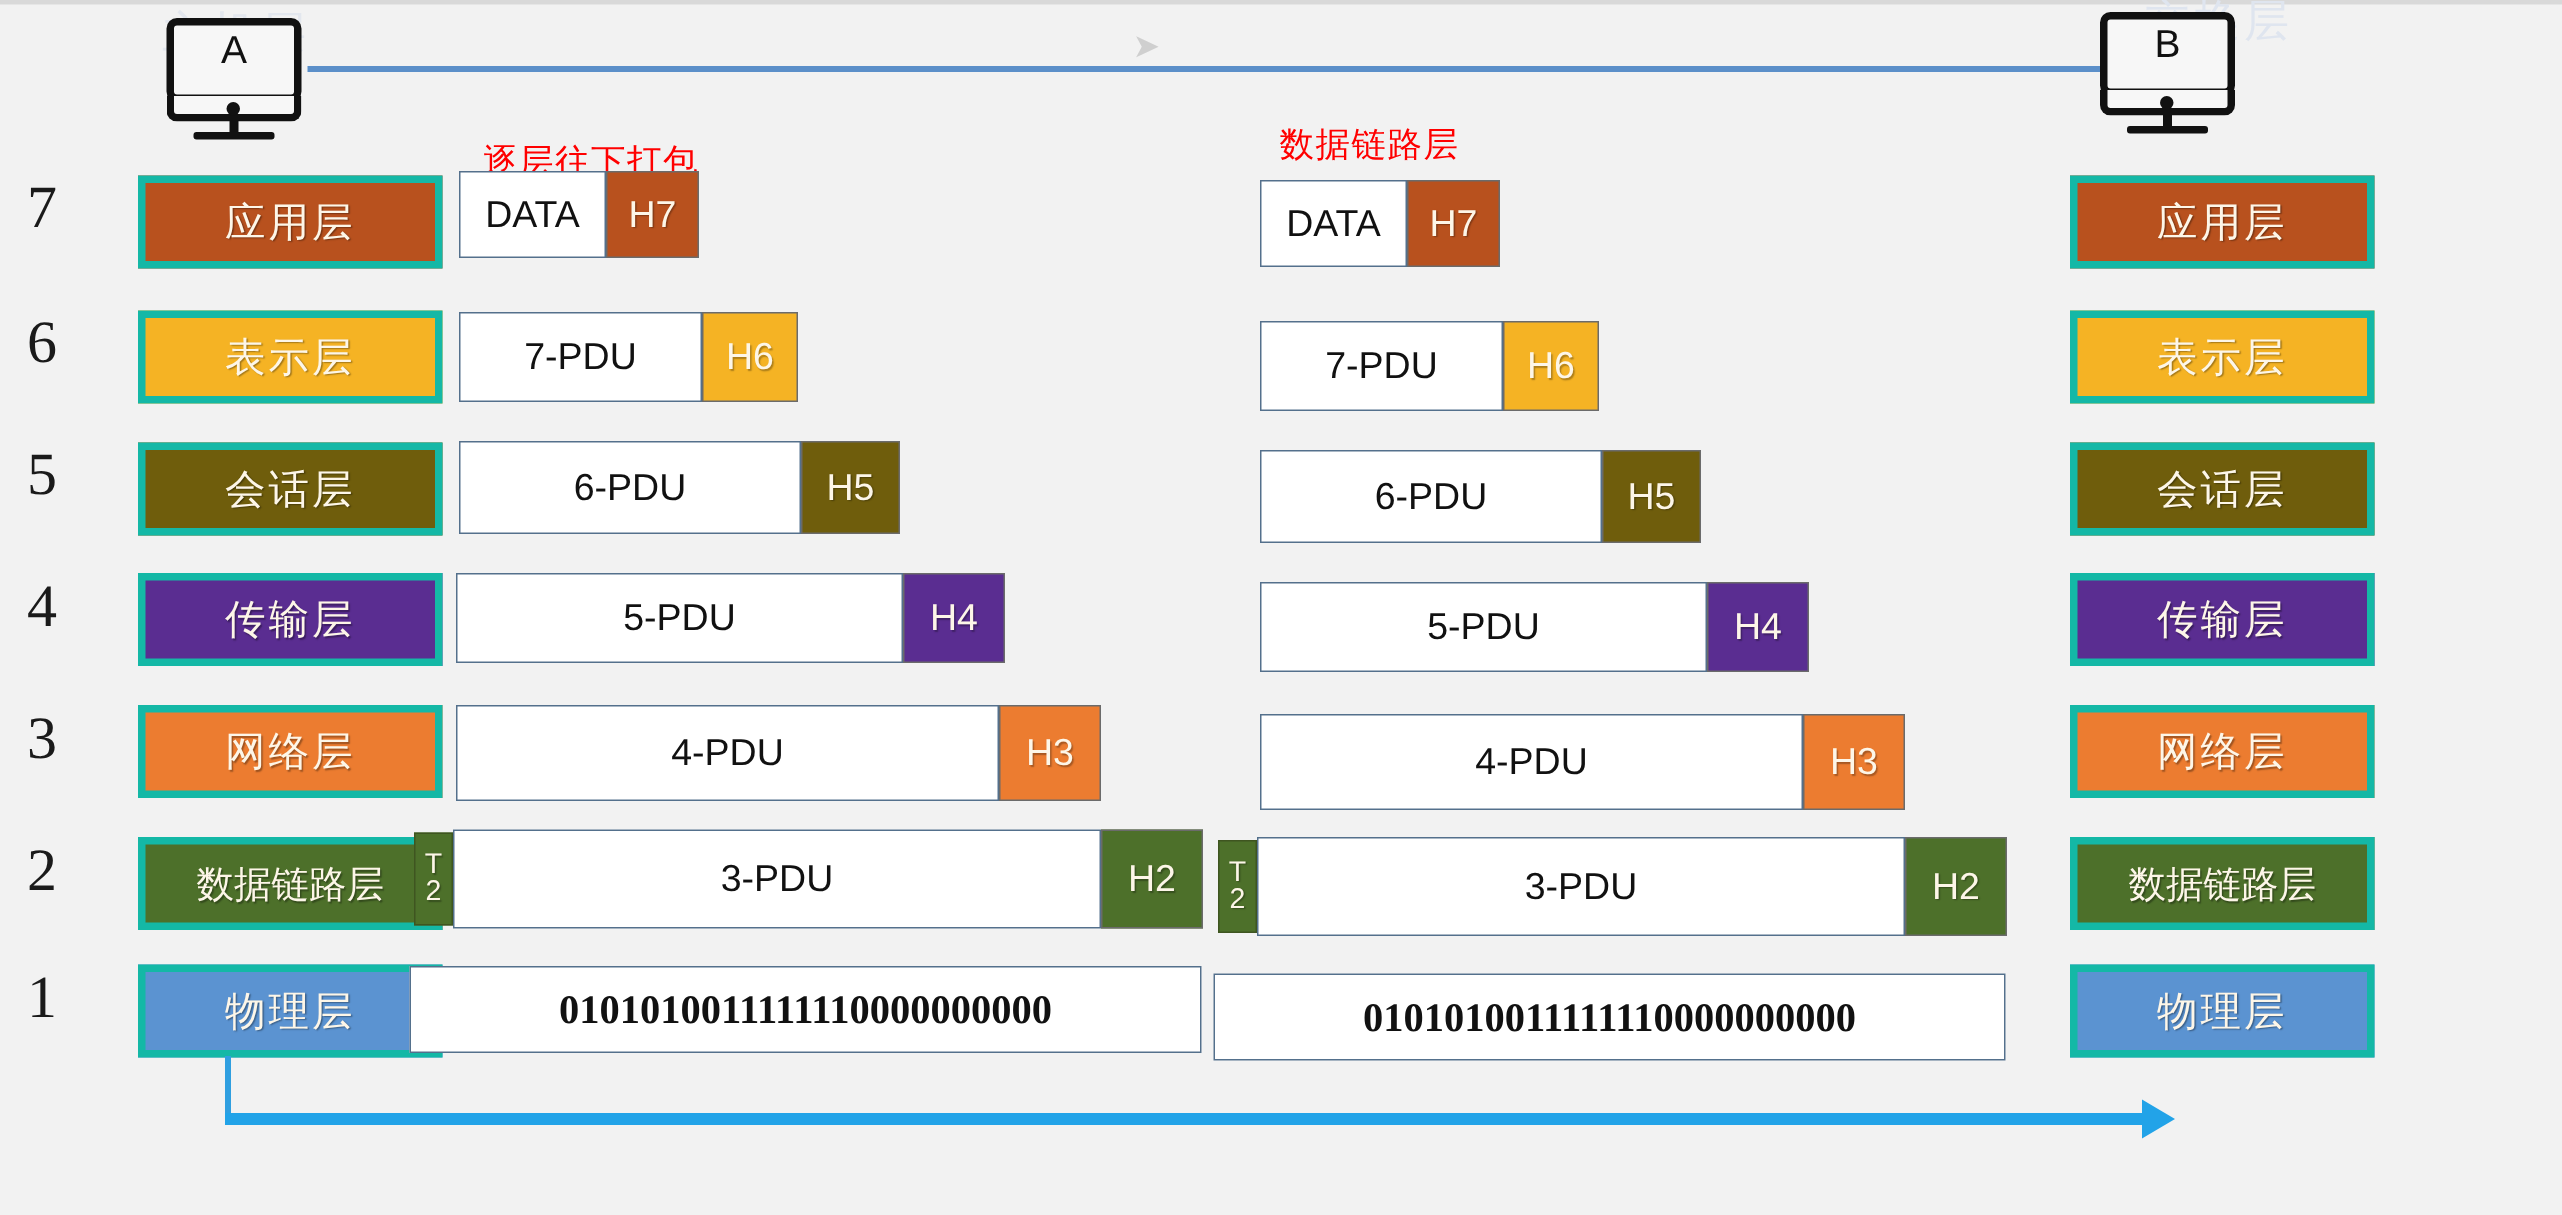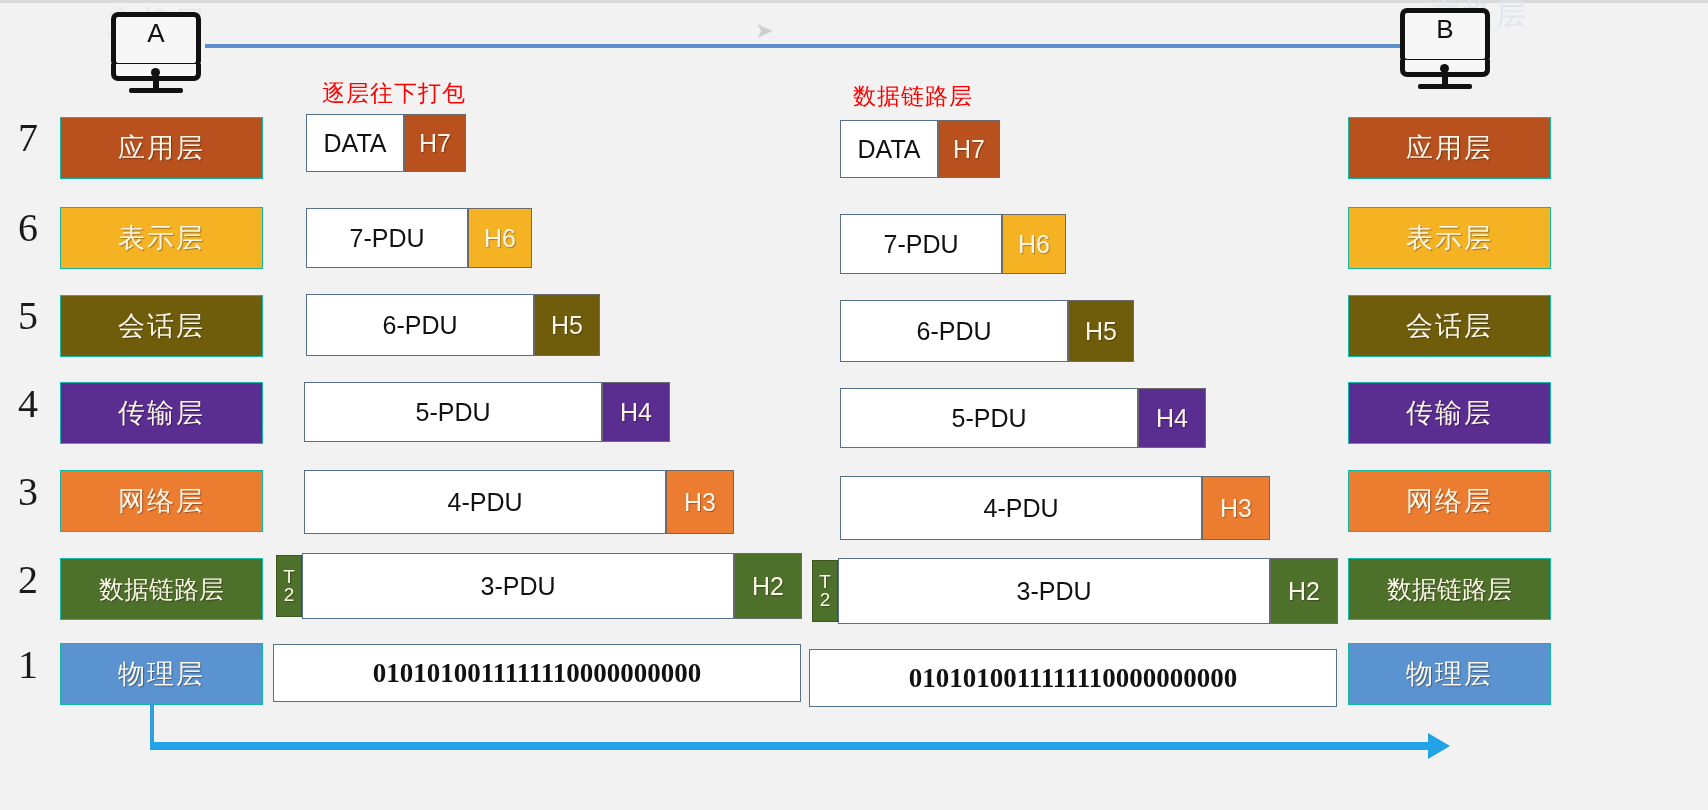--- a/index.html
+++ b/index.html
@@ -102,29 +102,30 @@
     font-size: 40px;
     color: #1a1a1a;
     font-family: "Liberation Serif", serif;
     line-height: 1;
   }
 
   
   .layer-box {
     position: absolute;
     box-sizing: border-box;
-    border: 1px solid #14b8a6;
+    border: 5px solid #14b8a6;
     display: flex;
     align-items: center;
     justify-content: center;
     color: #fdf6e8;
     font-size: 27px;
     font-family: Liberation Serif, serif;
     text-shadow: 1px 1px 1px rgba(0,0,0,0.35);
     letter-spacing: 2px;
+    margin-left: 32px;
   }
 
   
   .pdu {
     position: absolute;
     display: flex;
     box-sizing: border-box;
   }
   .pdu-body {
     background: #ffffff;
@@ -236,21 +237,21 @@
 
   <div class="monitor" style="left:1400px; top:8px;">
     <div class="mon-screen"></div>
     <div class="mon-letter">B</div>
     <div class="mon-base-bar"></div>
     <div class="mon-dot"></div>
     <div class="mon-neck"></div>
     <div class="mon-foot"></div>
   </div>
 
-  <div class="annot" style="left:322px; top:78px;">逐层往下打包</div>
+  <div class="annot" style="left:322px; top:92px;">逐层往下打包</div>
   <div class="annot" style="left:853px; top:81px;">数据链路层</div>
 
   <div class="layer-num" style="left:8px; top:118px;">7</div>
   <div class="layer-num" style="left:8px; top:208px;">6</div>
   <div class="layer-num" style="left:8px; top:296px;">5</div>
   <div class="layer-num" style="left:8px; top:384px;">4</div>
   <div class="layer-num" style="left:8px; top:472px;">3</div>
   <div class="layer-num" style="left:8px; top:560px;">2</div>
   <div class="layer-num" style="left:8px; top:645px;">1</div>
 

